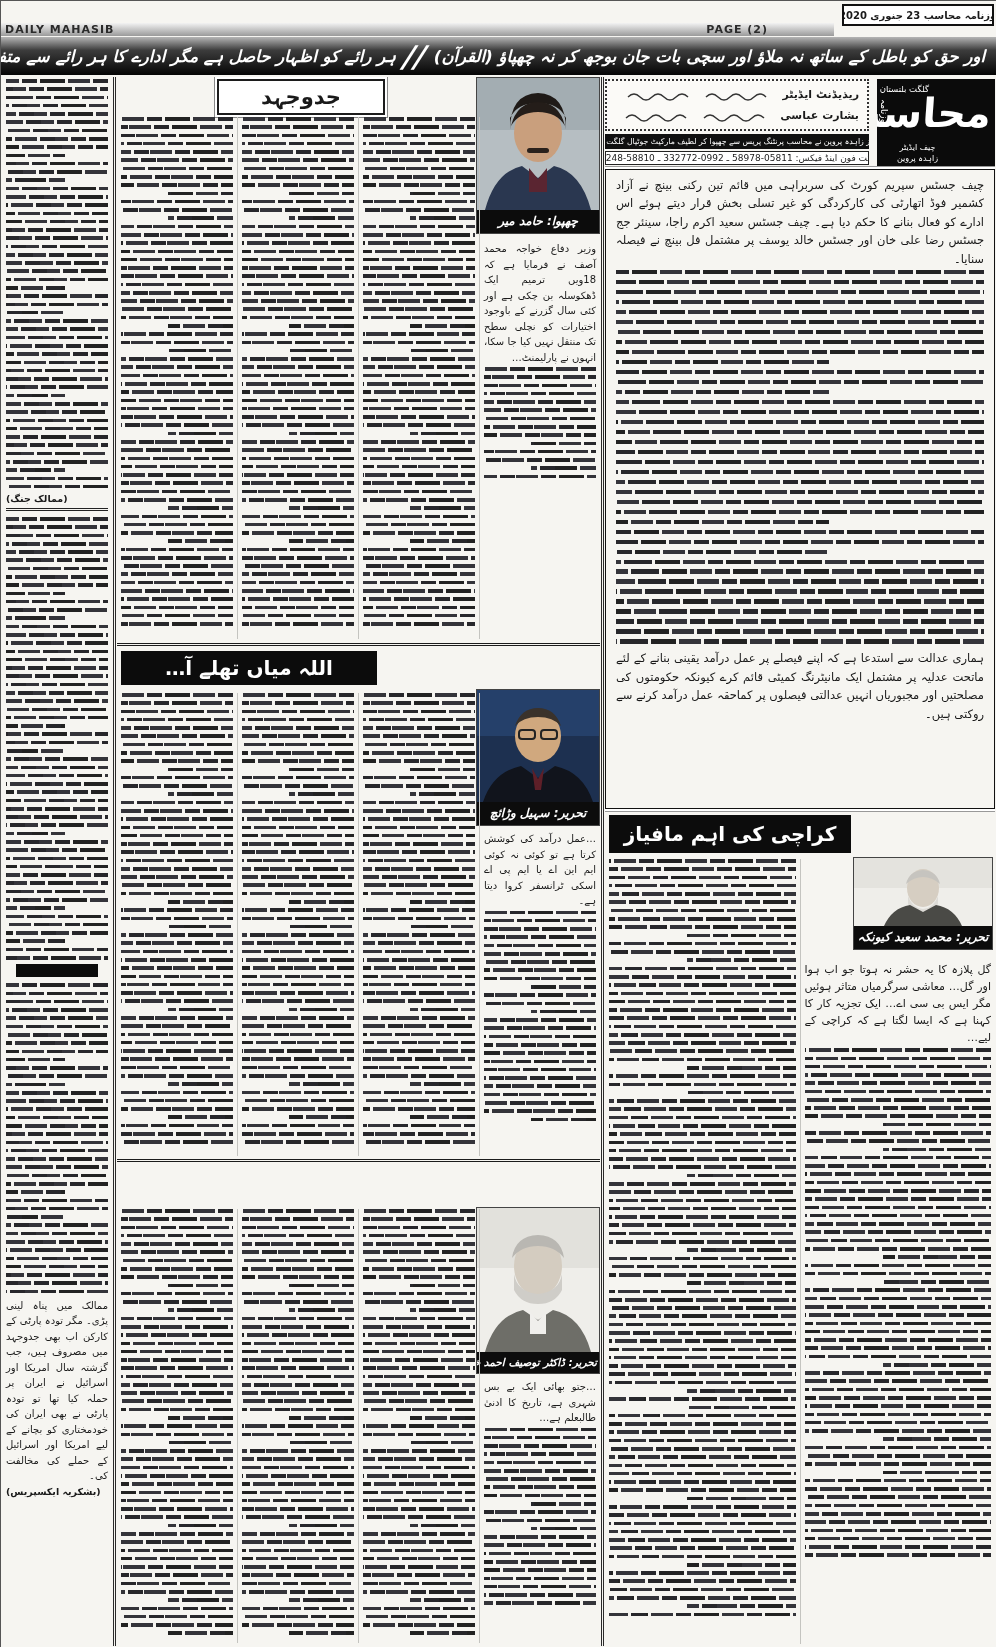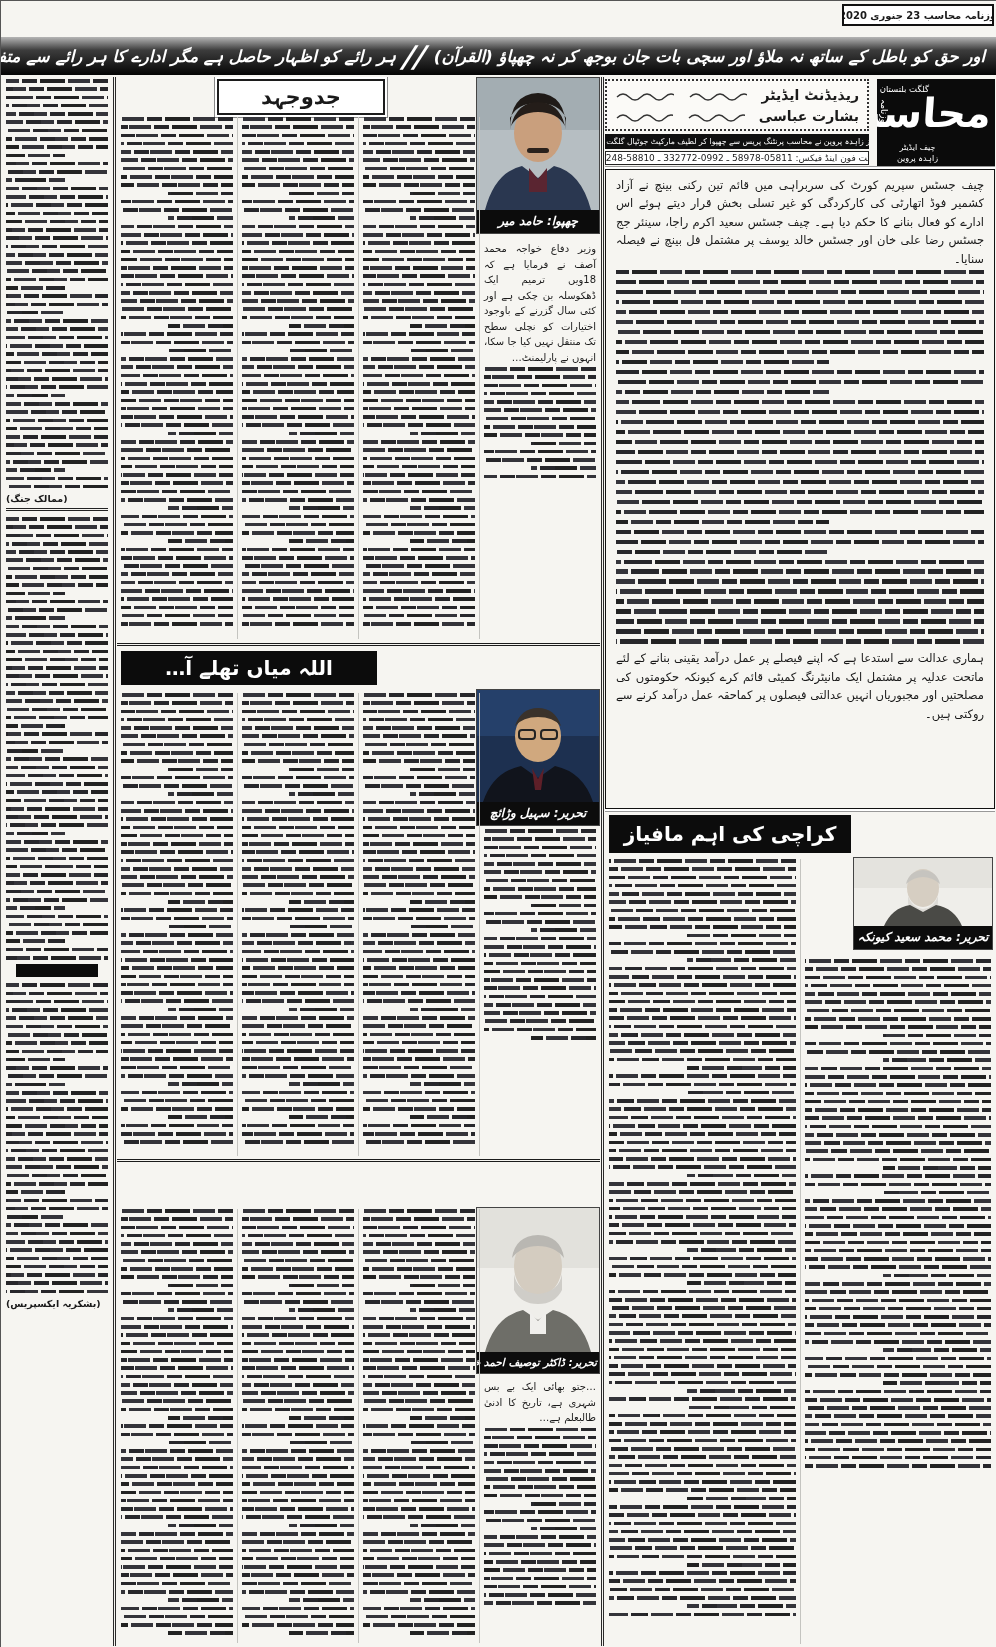--- a/index.html
+++ b/index.html
@@ -72,21 +72,21 @@
   .mh-title{position:absolute;right:0;top:0;width:118px;height:88px;background:#0b0b0b;color:#fff;overflow:hidden;}
   .mh-region{position:absolute;top:5px;right:66px;font-size:8.5px;direction:rtl;white-space:nowrap;}
   .mh-big{position:absolute;top:14px;right:4px;left:16px;text-align:center;font-size:40px;
           font-weight:bold;direction:rtl;line-height:1;transform:skewX(-4deg);}
   .mh-daily{position:absolute;left:2px;top:20px;writing-mode:vertical-rl;font-size:9px;direction:rtl;}
   .mh-chief{position:absolute;left:20px;bottom:3px;font-size:8px;direction:rtl;text-align:center;line-height:1.3;}
   .mh-dotted{position:absolute;left:0;top:0;width:264px;height:52px;border:2px dotted #333;
              background:#fbfaf7;box-sizing:border-box;display:flex;flex-direction:column;
              justify-content:space-around;padding:3px 8px;direction:rtl;}
   .mh-row{display:flex;align-items:center;gap:14px;direction:rtl;}
-  .mh-label{font-size:14px;font-weight:bold;white-space:nowrap;}
+  .mh-label{font-size:11px;font-weight:bold;white-space:nowrap;}
   .mh-pub{position:absolute;left:0;top:55px;width:264px;height:15px;background:#101010;color:#fff;
           font-size:7.8px;display:flex;align-items:center;justify-content:center;direction:rtl;
           white-space:nowrap;overflow:hidden;}
   .mh-contact{position:absolute;left:0;top:72px;width:264px;height:14px;border:1px solid #222;background:#fff;
           font-size:9px;display:flex;align-items:center;justify-content:center;direction:rtl;
           white-space:nowrap;overflow:hidden;box-sizing:border-box;}
 
   .editorial{position:absolute;top:92px;left:0;right:0;height:640px;border:1px solid #111;
              box-shadow:0 0 0 2px #fff,0 0 0 3px #999;padding:4px 10px;box-sizing:border-box;overflow:hidden;}
   .ed-headline{font-size:25px;font-weight:bold;text-align:center;direction:rtl;padding:6px 0 10px;}
@@ -97,20 +97,24 @@
            display:flex;align-items:center;justify-content:center;font-weight:bold;font-size:20px;direction:rtl;}
   .p4{right:2px;top:44px;width:140px;}
   .cols2{top:46px;bottom:2px;}
 </style>
 </head>
 <body>
 
 <div class="page">
 
   <div class="date-box">روزنامہ محاسب 23 جنوری 2020ء</div>
+  <div class="top-bar">
+    <span>DAILY MAHASIB</span>
+    <span>PAGE (2)</span>
+  </div>
   <div class="banner">
     <span>اور حق کو باطل کے ساتھ نہ ملاؤ اور سچی بات جان بوجھ کر نہ چھپاؤ (القرآن)</span>
     <span class="slashes">//</span>
     <span>ہر رائے کو اظہار حاصل ہے مگر ادارے کا ہر رائے سے متفق ہونا ضروری نہیں</span>
   </div>
 
   <div class="vr" style="left:112px"></div>
   <div class="vr" style="left:600px"></div>
 
   <div class="leftcol">
@@ -258,20 +262,21 @@
         <div class="fl" style="background-position: 23px 0px;"></div>
         <div class="fl" style="background-position: 30px 0px;"></div>
         <div class="fl" style="background-position: 37px 0px;"></div>
         <div class="fl" style="background-position: 44px 0px;"></div>
         <div class="fl" style="background-position: 51px 0px;"></div>
         <div class="fl" style="background-position: 58px 0px;"></div>
         <div class="fl" style="background-position: 5px 0px;"></div>
         <div class="fl" style="background-position: 12px 0px;"></div>
         <div class="fl" style="background-position: 19px 0px;"></div>
       </div>
+    <p class="urdu">ممالک میں پناہ لینی پڑی۔ مگر تودہ پارٹی کے کارکن اب بھی جدوجہد میں مصروف ہیں، جب گزشتہ سال امریکا اور اسرائیل نے ایران پر حملہ کیا تھا تو تودہ پارٹی نے بھی ایران کی خودمختاری کو بچانے کے لیے امریکا اور اسرائیل کے حملے کی مخالفت کی۔</p>
     <p class="credit">(بشکریہ ایکسپریس)</p>
   </div>
 
   <div class="center">
 
     <section class="a1">
       <div class="hl-box">جدوجہد</div>
       <figure class="photo p1" style="margin:0">
         <svg width="122" height="132" viewBox="0 0 122 132">
           <rect width="122" height="132" fill="#b6bec2"></rect>
@@ -518,20 +523,21 @@
           <rect x="42" y="40" width="16" height="9" rx="3" fill="none" stroke="#222" stroke-width="2"></rect>
           <rect x="64" y="40" width="16" height="9" rx="3" fill="none" stroke="#222" stroke-width="2"></rect>
           <path d="M6 112 Q16 82 44 76 L61 88 L78 76 Q106 82 116 112 Z" fill="#11141c"></path>
           <path d="M55 78 L61 89 L67 78 L64 100 L58 100 Z" fill="#5e1f28"></path>
         </svg>
         <figcaption class="caption-bar">تحریر: سہیل وڑائچ</figcaption>
       </figure>
       <div class="cols">
         <div class="bcol">
           <div class="spacer" style="height:136px"></div>
+          <p class="urdu">…عمل درآمد کی کوشش کرتا ہے تو کوئی نہ کوئی ایم این اے یا ایم پی اے اسکی ٹرانسفر کروا دیتا ہے۔</p>
           <div>
               <div class="fl" style="background-position: 0px 0px;"></div>
               <div class="fl" style="background-position: 7px 0px;"></div>
               <div class="fl" style="background-position: 14px 0px;"></div>
               <div class="fl" style="background-position: 21px 0px;"></div>
               <div class="fl" style="background-position: 28px 0px;"></div>
               <div class="fl" style="background-position: 35px 0px;"></div>
               <div class="fl" style="background-position: 42px 0px;"></div>
               <div class="fl" style="background-position: 49px 0px;"></div>
               <div class="fl" style="background-position: 56px 0px;"></div>
@@ -1038,20 +1044,21 @@
           <ellipse cx="69" cy="30" rx="16" ry="19" fill="#d6cec2"></ellipse>
           <path d="M52 26 Q55 13 69 12 Q83 13 86 26 Q78 19 69 19 Q60 19 52 26Z" fill="#c6c4bf"></path>
           <path d="M54 38 Q58 50 69 51 Q80 50 84 38 L84 46 Q78 56 69 56 Q60 56 54 46Z" fill="#dddbd6"></path>
           <path d="M30 68 Q38 50 56 47 L69 54 L82 47 Q100 50 108 68 Z" fill="#4a4a46"></path>
         </svg>
         <figcaption class="caption-bar" style="font-size:12px">تحریر: محمد سعید کیونکہ</figcaption>
       </figure>
       <div class="cols cols2">
         <div class="bcol">
           <div class="spacer" style="height:100px"></div>
+          <p class="urdu" style="font-size:11px">گل پلازہ کا یہ حشر نہ ہوتا جو اب ہوا اور گل… معاشی سرگرمیاں متاثر ہوئیں مگر ایس بی سی اے… ایک تجزیہ کار کا کہنا ہے کہ ایسا لگتا ہے کہ کراچی کے لیے…</p>
           <div>
               <div class="fl" style="background-position: 0px 0px;"></div>
               <div class="fl" style="background-position: 7px 0px;"></div>
               <div class="fl" style="background-position: 14px 0px;"></div>
               <div class="fl" style="background-position: 21px 0px;"></div>
               <div class="fl" style="background-position: 28px 0px;"></div>
               <div class="fl" style="background-position: 35px 0px;"></div>
               <div class="fl" style="background-position: 42px 0px;"></div>
               <div class="fl" style="background-position: 49px 0px;"></div>
               <div class="fl" style="background-position: 56px 0px;"></div>

